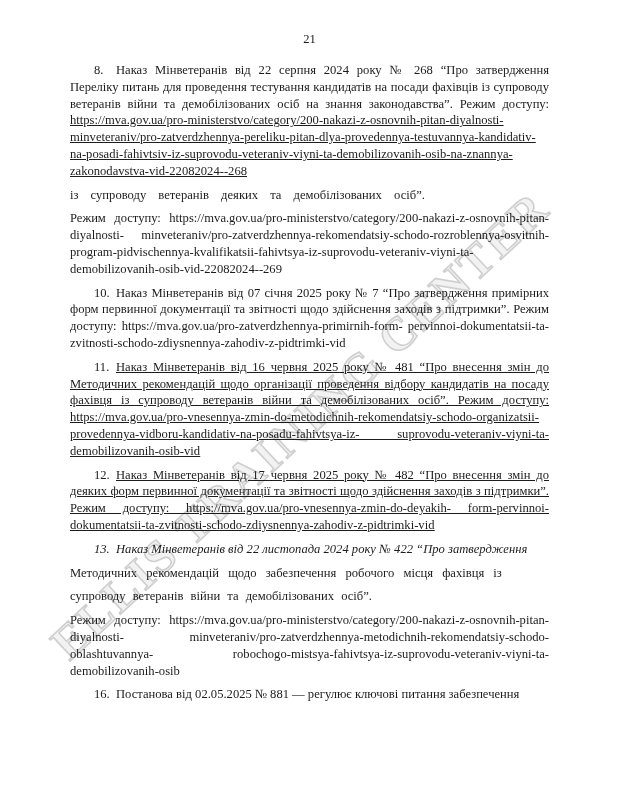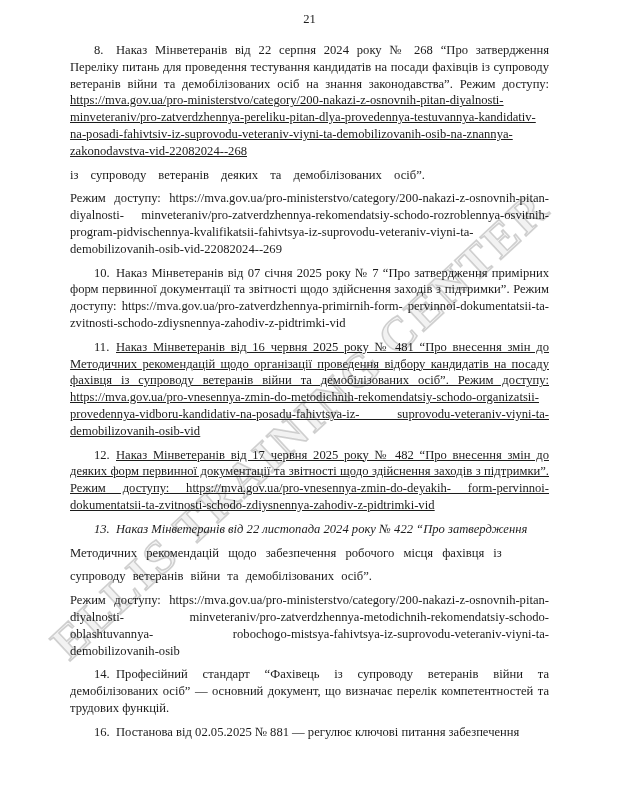--- a/index.html
+++ b/index.html
@@ -11,21 +11,21 @@
   }
   .watermark {
     position:absolute; left:300px; top:425px; z-index:0;
     transform:translate(-50%,-50%) rotate(-43deg);
     font-family:"Liberation Serif","DejaVu Serif",serif;
     font-weight:bold; font-size:47px; letter-spacing:3px; white-space:nowrap;
     color:rgba(125,125,125,0.10);
     -webkit-text-stroke:1.6px rgba(125,125,125,0.33);
     pointer-events:none;
   }
-  .content { position:relative; z-index:1; padding:12px 62px 0 63px; }
+  .content { position:relative; z-index:1; padding:32px 62px 0 63px; }
   .pagenum { text-align:center; font-size:12.6px; margin:0 0 15px 0; }
   p.item, p.para, .tail {
     margin:7px; font-size:12.6px; line-height:16.8px;
   }
   p.item { text-indent:12px; text-align:justify; }
   p.para { text-align:justify; }
   .num { display:inline-block; min-width:34px; }
   .link { text-decoration:underline; }
   .tail { text-align:left; }
   .ws9 { word-spacing:9px; }
@@ -57,18 +57,17 @@
 
     <p class="item mt18"><span class="num">11.</span><span>Наказ Мінветеранів від 16 червня 2025 року № 481 “Про внесення змін до Методичних рекомендацій щодо організації проведення відбору кандидатів на посаду фахівця із супроводу ветеранів війни та демобілізованих осіб”. Режим доступу: </span><span class="link">https://mva.gov.ua/pro-vnesennya-zmin-do-metodichnih-rekomendatsiy-schodo-organizatsii-provedennya-vidboru-kandidativ-na-posadu-fahivtsya-iz- suprovodu-veteraniv-viyni-ta-demobilizovanih-osib-vid</span></p>
 
     <p class="item mt18"><span class="num">12.</span><span>Наказ Мінветеранів від 17 червня 2025 року № 482 “Про внесення змін до деяких форм первинної документації та звітності щодо здійснення заходів з підтримки”. Режим доступу: </span><span class="link">https://mva.gov.ua/pro-vnesennya-zmin-do-deyakih- form-pervinnoi-dokumentatsii-ta-zvitnosti-schodo-zdiysnennya-zahodiv-z-pidtrimki-vid</span></p>
 
     <p class="item mt12"><span class="num">13.</span><span>Наказ Мінветеранів від 22 листопада 2024 року № 422 “Про затвердження</span></p>
     <div class="tail ws7">Методичних рекомендацій щодо забезпечення робочого місця фахівця із</div>
     <div class="tail ws5">супроводу ветеранів війни та демобілізованих осіб”.</div>
     <p class="para">Режим доступу: https://mva.gov.ua/pro-ministerstvo/category/200-nakazi-z-osnovnih-pitan-diyalnosti- minveteraniv/pro-zatverdzhennya-metodichnih-rekomendatsiy-schodo-oblashtuvannya- robochogo-mistsya-fahivtsya-iz-suprovodu-veteraniv-viyni-ta-demobilizovanih-osib</p>
 
-    <p class="item"><span class="num">14.</span><span>Професійний стандарт “Фахівець із супроводу ветеранів війни та демобілізованих осіб” — основний документ, що визначає перелік компетентностей та трудових функцій.</span></p>
 
     <p class="item"><span class="num">16.</span><span>Постанова від 02.05.2025 № 881 — регулює ключові питання забезпечення</span></p>
 
   </div>
 </div>
 
 </body></html>

